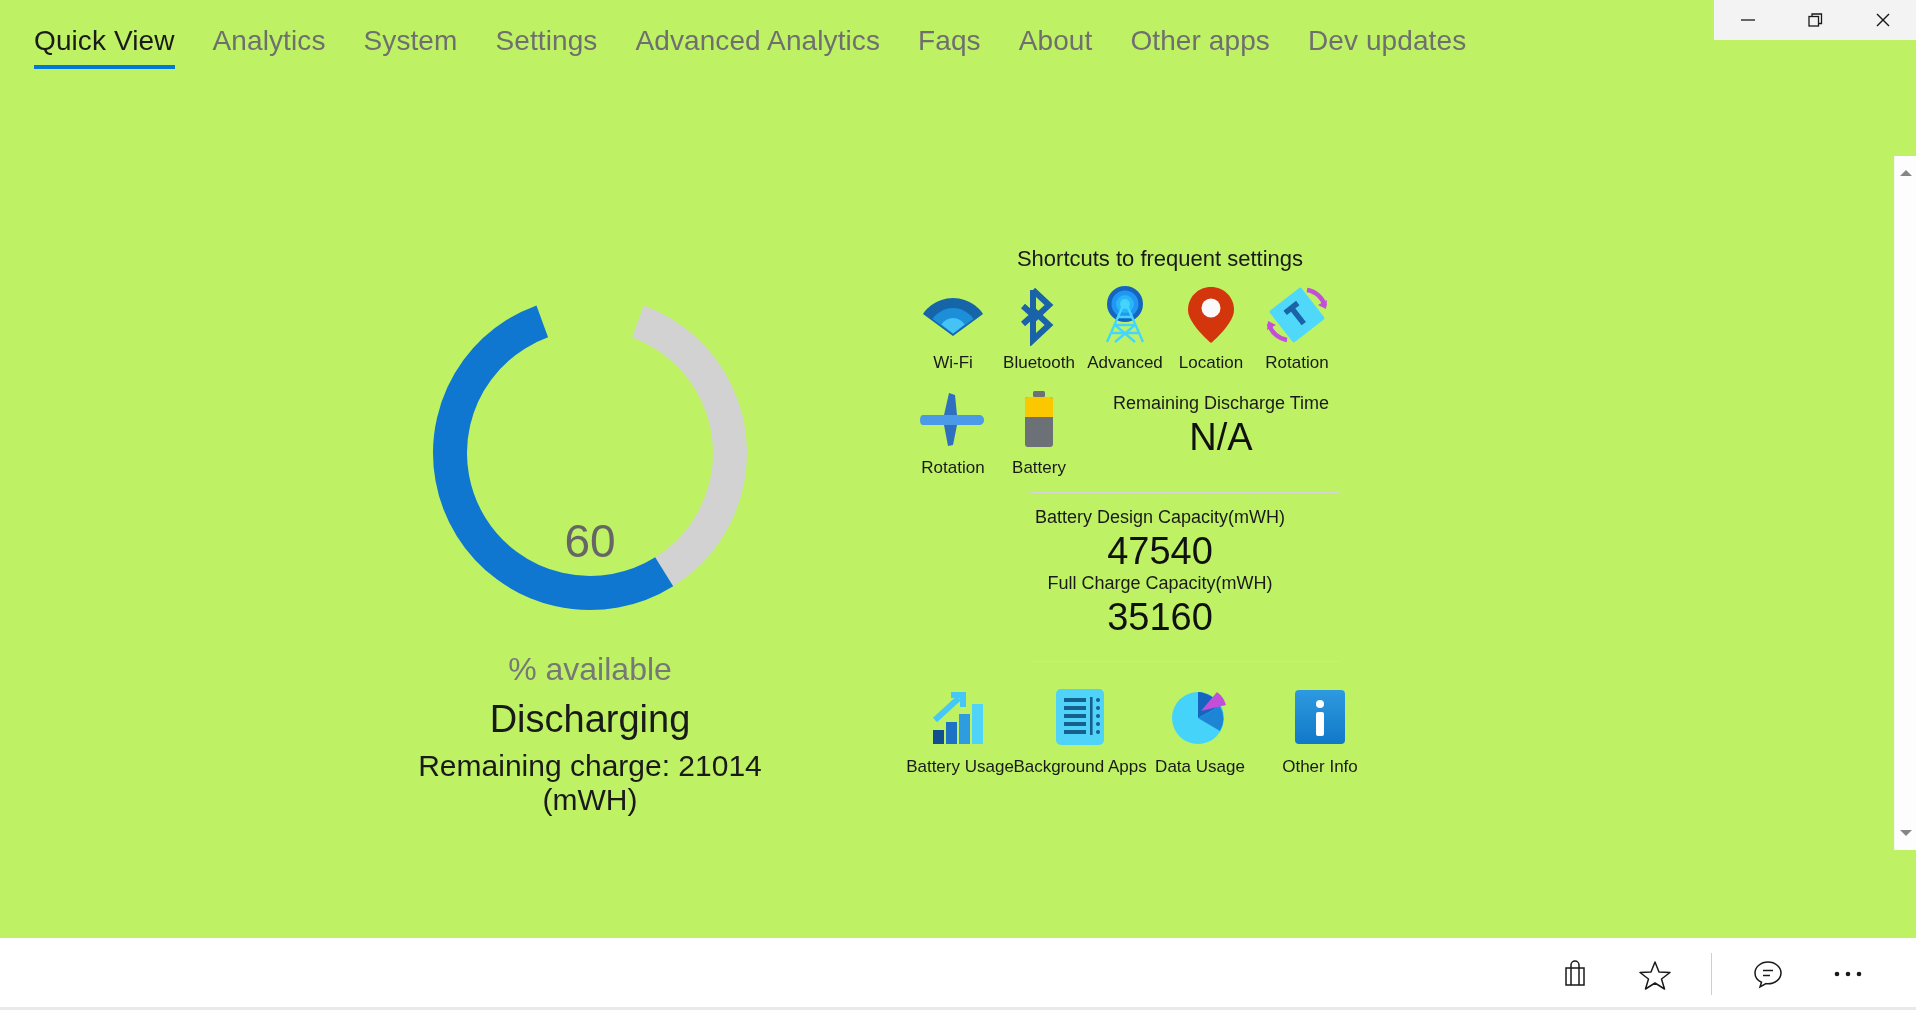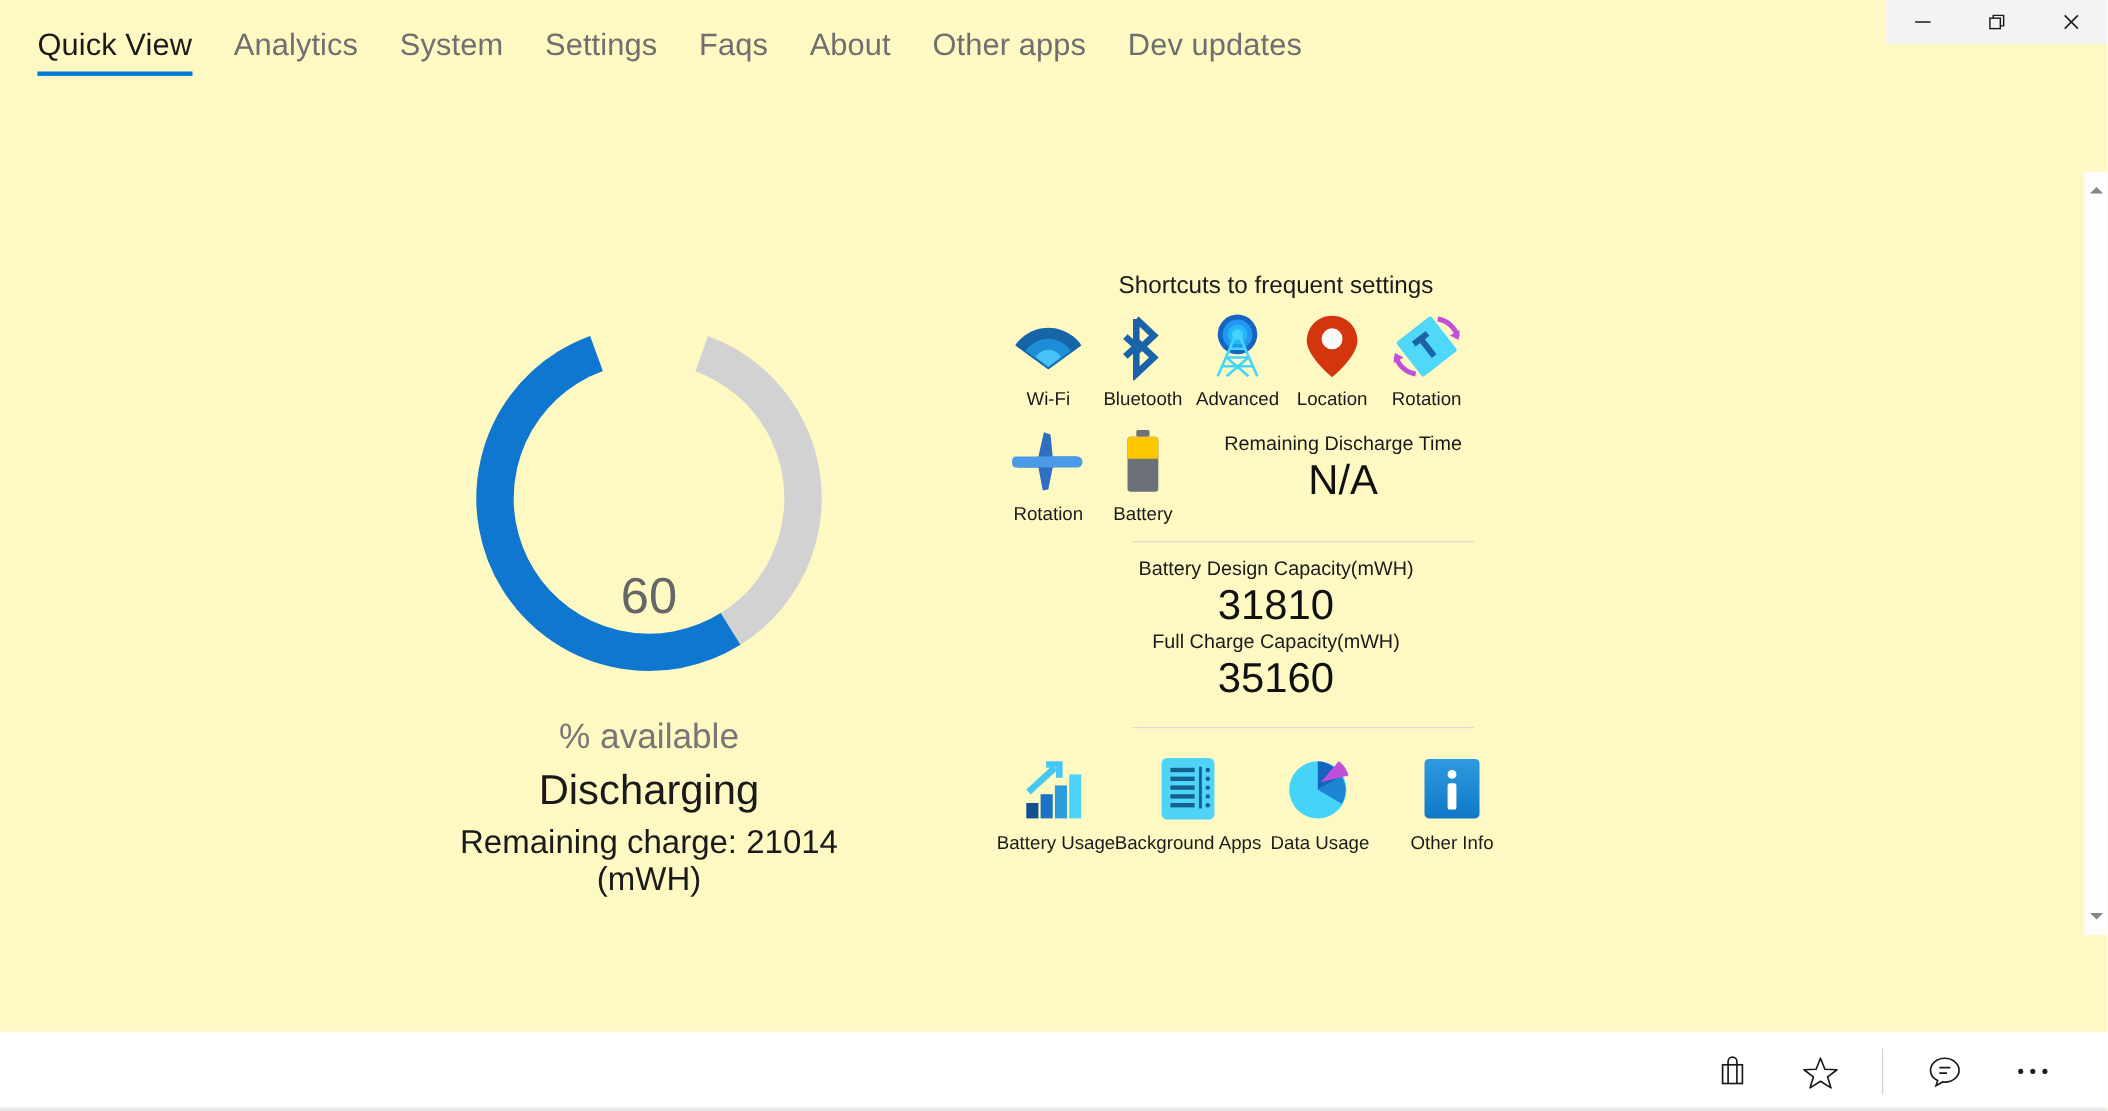--- a/index.html
+++ b/index.html
@@ -2,21 +2,21 @@
 <html><head>
 <meta charset="utf-8">
 <style>
   * { margin:0; padding:0; box-sizing:border-box; }
   html, body {
     width:1916px; height:1010px;
     background:#ffffff;
     font-family:"Liberation Sans", sans-serif;
     overflow:hidden;
   }
-  .app { position:relative; width:1916px; height:1010px; background:#fef9c3; }
+  .app { position:relative; width:1916px; height:1010px; background:#bef264; }
 
   
   .titlebar {
     position:absolute; top:0; right:0; width:202px; height:40px;
     background:#f3f3f3; display:flex; align-items:center; justify-content:space-between;
     z-index:40;
   }
   .wbtn {
     width:67px; height:40px; display:flex; align-items:center; justify-content:center;
     cursor:default;
@@ -147,20 +147,23 @@
       <span class="tabline"></span>
     </div>
     <div class="tab">
       <span>Analytics</span>
     </div>
     <div class="tab">
       <span>System</span>
     </div>
     <div class="tab">
       <span>Settings</span>
+    </div>
+    <div class="tab">
+      <span>Advanced Analytics</span>
     </div>
     <div class="tab">
       <span>Faqs</span>
     </div>
     <div class="tab">
       <span>About</span>
     </div>
     <div class="tab">
       <span>Other apps</span>
     </div>
@@ -282,21 +285,21 @@
           <div class="cap-label">Remaining Discharge Time</div>
           <div class="cap-value">N/A</div>
         </div>
       </div>
 
       <div class="divider d1"></div>
 
       <div class="caps">
         <div class="cap">
           <div class="cap-label">Battery Design Capacity(mWH)</div>
-          <div class="cap-value">31810</div>
+          <div class="cap-value">47540</div>
         </div>
         <div class="cap">
           <div class="cap-label">Full Charge Capacity(mWH)</div>
           <div class="cap-value">35160</div>
         </div>
       </div>
 
       <div class="divider d2"></div>
 
       <div class="row3">

